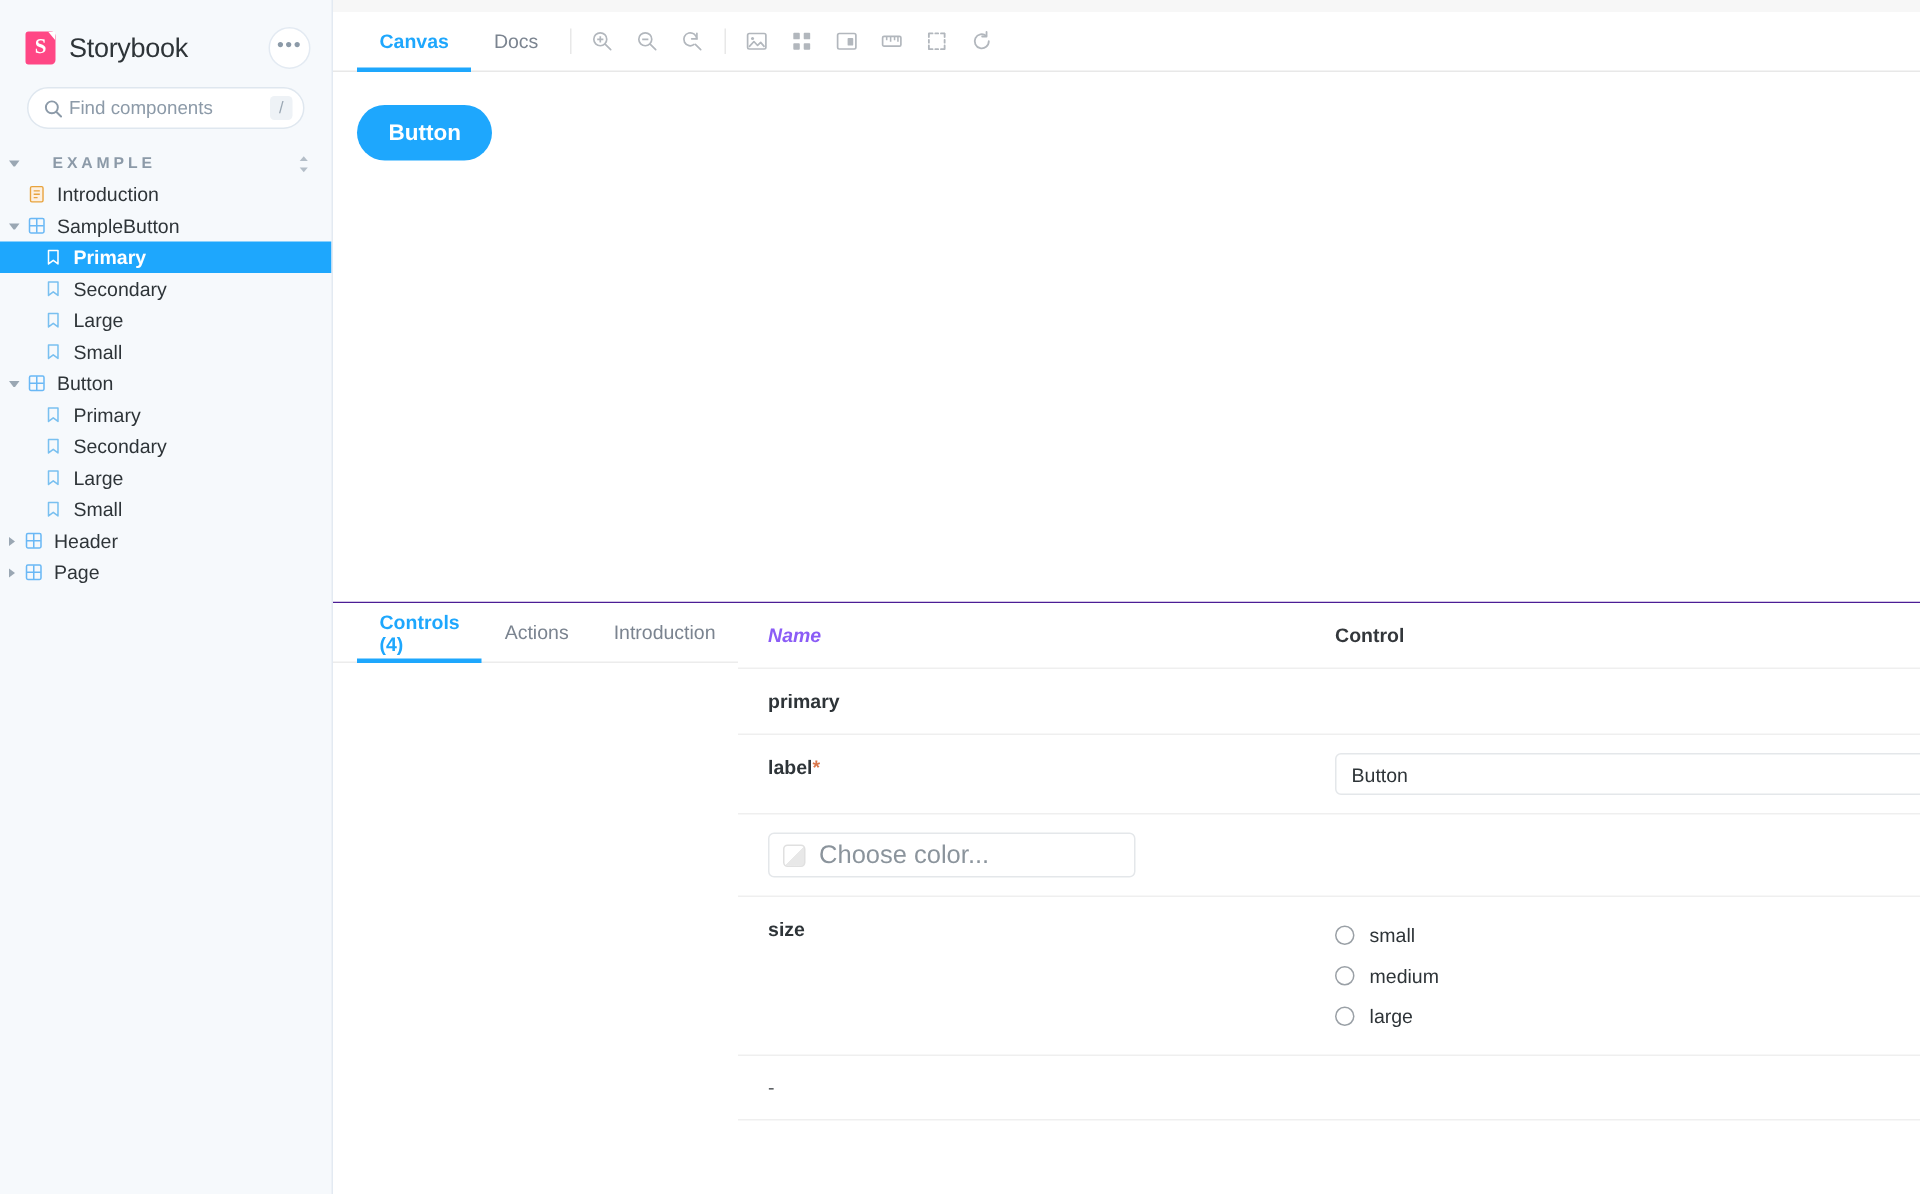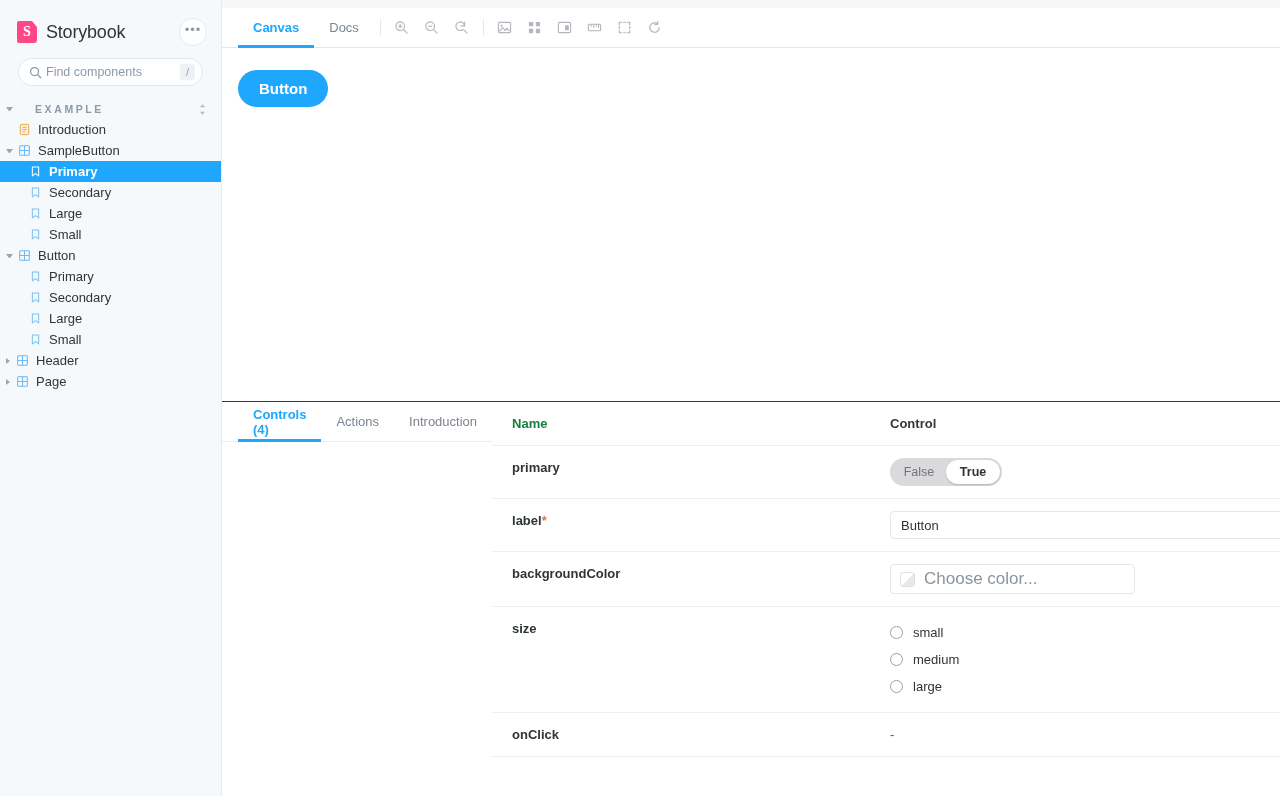--- a/index.html
+++ b/index.html
@@ -200,21 +200,21 @@
   .ctrl-row {
     display: flex; align-items: flex-start;
     border-bottom: 1px solid #efefef;
     padding: 0 0 0 20px;
   }
   .ctrl-row.head { border-bottom: 1px solid #efefef; }
   .c-name {
     flex: 0 0 378px; font-size: 13px; color: #2e3438;
     font-weight: bold; padding: 14px 10px 14px 0;
   }
-  .c-name.th { color: #15803d; }
+  .c-name.th { color: #8b5cf6; font-style: italic; }
   .c-ctl { flex: 1; padding: 12px 16px 12px 0; min-width: 0; }
   .c-ctl.th { font-size: 13px; color: #33373b; font-weight: bold; padding-top: 14px; }
   .req { color: #d9764a; font-weight: bold; }
 
   .toggle {
     display: inline-flex; background: #d9d9de;
     border-radius: 15px; padding: 2px; height: 28px;
     align-items: center; cursor: pointer;
     width: 112px;
   }
@@ -493,39 +493,32 @@
       </div>
 
       <div class="ctrl-table">
         <div class="ctrl-row head">
           <div class="c-name th">Name</div>
           <div class="c-ctl th">Control</div>
         </div>
 
         <div class="ctrl-row">
           <div class="c-name">primary</div>
-          <div class="c-ctl">
-            <div class="toggle">
-              <span class="tg-opt">False</span>
-              <span class="tg-opt on">True</span>
-            </div>
-          </div>
         </div>
 
         <div class="ctrl-row">
           <div class="c-name">
             <span>label</span><span class="req">*</span>
           </div>
           <div class="c-ctl">
             <input class="text-input" type="text" value="Button" style="">
           </div>
         </div>
 
         <div class="ctrl-row">
-          <div class="c-name">backgroundColor</div>
           <div class="c-ctl">
             <div class="color-input">
               <span class="swatch"></span>
               <input class="color-ph" type="text" placeholder="Choose color..." style="">
             </div>
           </div>
         </div>
 
         <div class="ctrl-row">
           <div class="c-name">size</div>
@@ -539,21 +532,20 @@
               <span class="radio-label">medium</span>
             </label>
             <label class="radio-line">
               <span class="radio-dot"></span>
               <span class="radio-label">large</span>
             </label>
           </div>
         </div>
 
         <div class="ctrl-row">
-          <div class="c-name">onClick</div>
           <div class="c-ctl">
             <span class="dash">-</span>
           </div>
         </div>
       </div>
     </div>
   </div>
 </div>
 
 </body></html>

